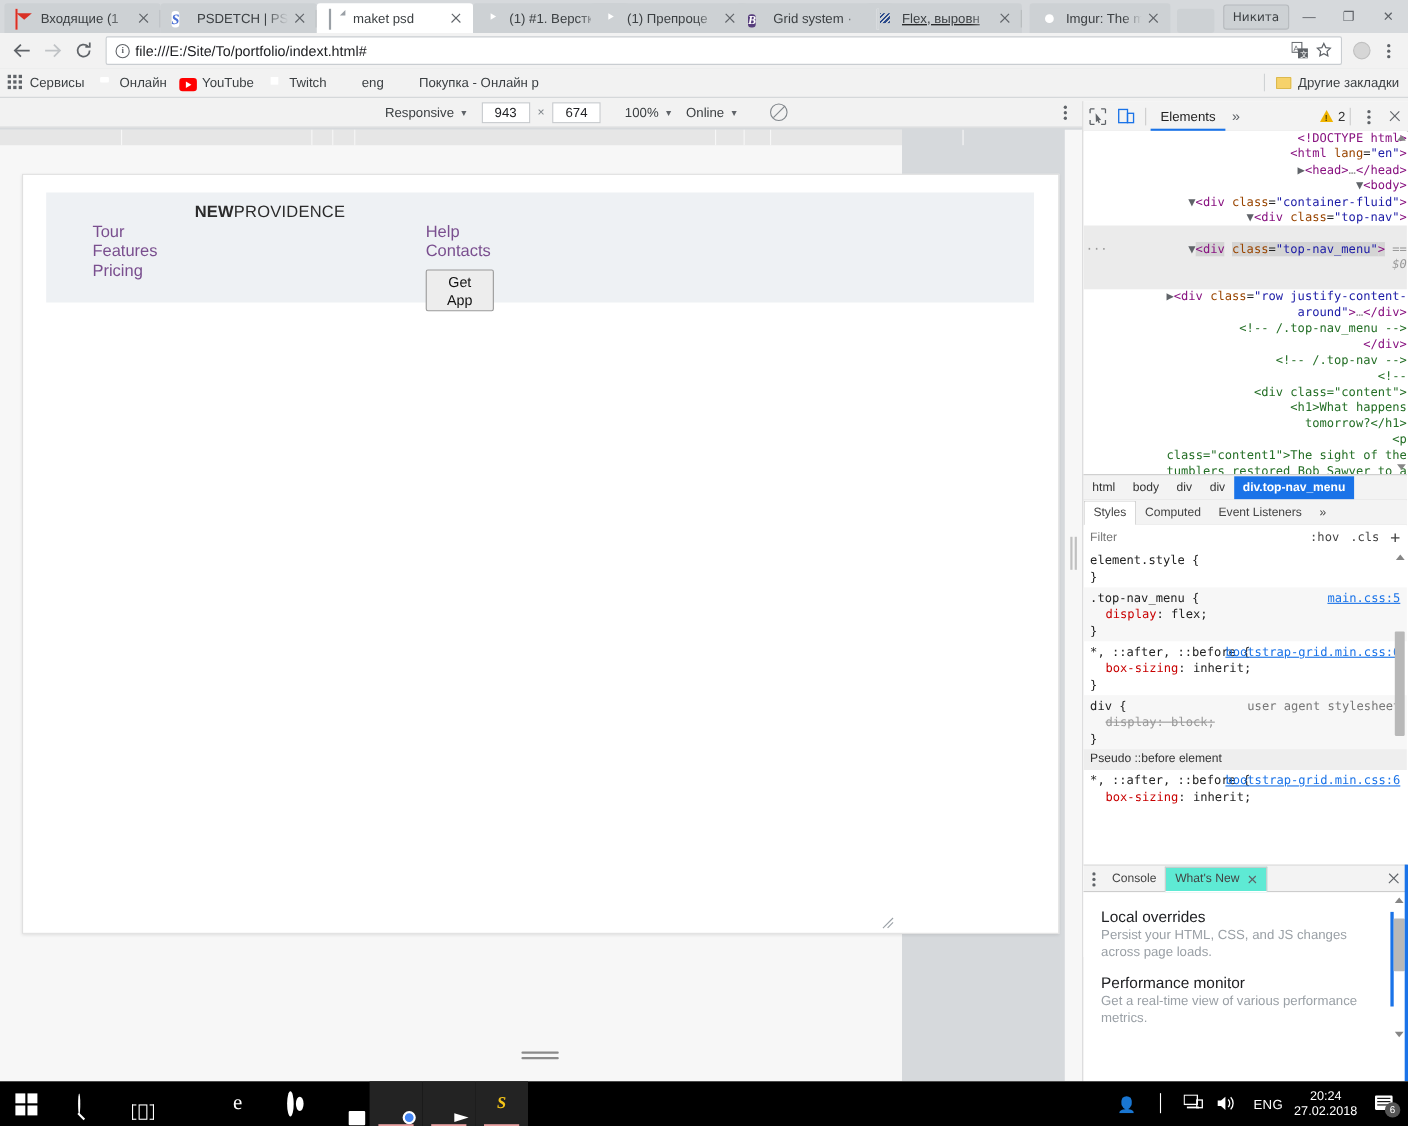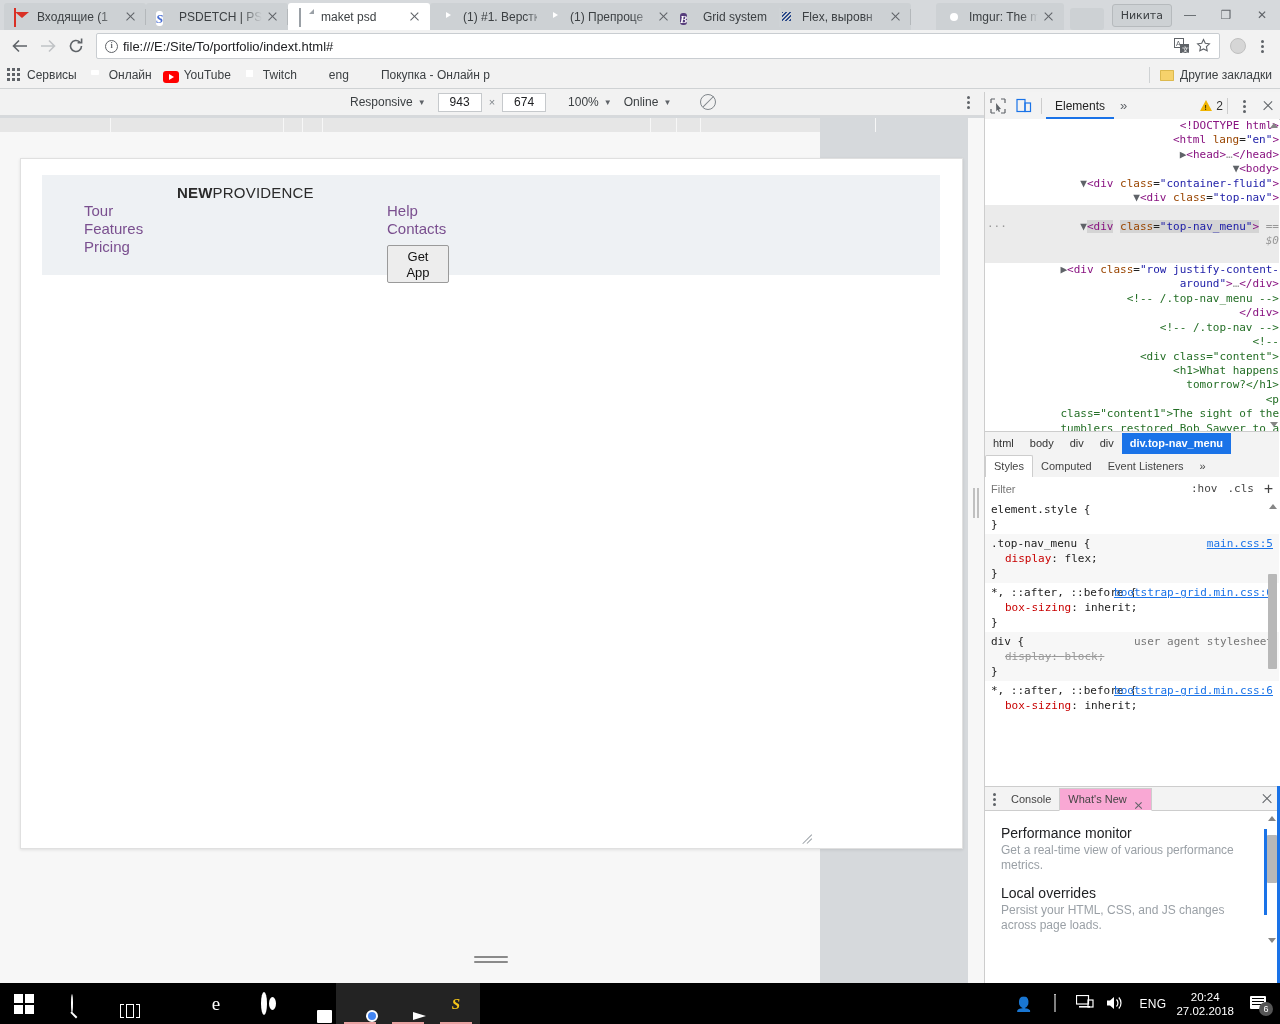--- a/index.html
+++ b/index.html
@@ -241,22 +241,22 @@
   .sp-up{top:2px;border-bottom:5px solid #868686;}
   .sp-dn{bottom:2px;border-top:5px solid #868686;}
 
   
   .drawer{position:absolute;left:0;top:694px;width:294px;height:197px;background:#fff;border-top:1px solid #cdcdcd;}
   .dr-tabs{height:23px;display:flex;align-items:center;background:#f3f3f3;border-bottom:1px solid #cdcdcd;}
   .dr-kebab{width:18px;height:22px;position:relative;}
   .dr-kebab i{position:absolute;left:8px;width:3px;height:3px;border-radius:50%;background:#5f6368;}
   .dr-kebab i:nth-child(1){top:5px;}.dr-kebab i:nth-child(2){top:10px;}.dr-kebab i:nth-child(3){top:15px;}
   .dr-tab{font-size:11px;color:#444;padding:0 8px;line-height:22px;}
-  .dr-tab.sel{background:#f9a8d4;border:1px solid #cdcdcd;border-bottom:1px solid #fff;height:23px;
-     box-sizing:border-box;line-height:21px;margin-bottom:-1px;display:flex;align-items:flex-end;}
+  .dr-tab.sel{background:#5eead4;border:1px solid #cdcdcd;border-bottom:1px solid #fff;height:23px;
+     box-sizing:border-box;line-height:21px;margin-bottom:-1px;display:flex;align-items:center;}
   .dr-x{margin-left:7px;position:relative;width:9px;height:9px;}
   .dr-x:before,.dr-x:after{content:"";position:absolute;left:0;top:4px;width:9px;height:1.3px;background:#5f6368;}
   .dr-x:before{transform:rotate(45deg);}
   .dr-x:after{transform:rotate(-45deg);}
   .dr-close{margin-left:auto;width:24px;height:22px;position:relative;}
   .dr-close:before,.dr-close:after{content:"";position:absolute;left:6px;top:10px;width:12px;height:1.4px;background:#5f6368;}
   .dr-close:before{transform:rotate(45deg);}
   .dr-close:after{transform:rotate(-45deg);}
   .wn-hero{height:35px;background:#1a73e8;color:#fff;display:flex;align-items:center;padding-left:16px;
      font-size:17px;font-family:"Liberation Sans",sans-serif;}
@@ -363,21 +363,21 @@
         <span class="sep"></span>
       </div>
 
       <div class="tab" style="left:670px;width:142px;">
         <span class="fav"><i class="fv-bs">B</i></span>
         <span class="ttl">Grid system ·</span>
         <span class="tclose"></span>
         <span class="sep"></span>
       </div>
 
-      <div class="tab" style="left:769px;width:142px;">
+      <div class="tab" style="left:787px;width:142px;text-decoration:underline;">
         <span class="fav"><i class="fv-flex"></i></span>
         <span class="ttl">Flex, выровн</span>
         <span class="tclose"></span>
         <span class="sep"></span>
       </div>
 
       <div class="tab" style="left:936px;width:128px;">
         <span class="fav"><i class="fv-imgur"></i></span>
         <span class="ttl">Imgur: The m</span>
         <span class="tclose"></span>
@@ -674,20 +674,21 @@
         <div class="sel-txt">}</div>
       </div>
 
       <div class="rule alt">
         <span class="src" style="color:#777;text-decoration:none;">user agent stylesheet</span>
         <div class="sel-txt">div {</div>
         <div><span class="prop strike">display</span><span class="strike">: </span><span class="strike">block</span><span class="strike">;</span></div>
         <div class="sel-txt">}</div>
       </div>
 
+      <div class="pseudo-hdr">Pseudo ::before element</div>
 
       <div class="rule">
         <span class="src">bootstrap-grid.min.css:6</span>
         <div class="sel-txt">*, ::after, ::before {</div>
         <div><span class="prop">box-sizing</span><span class="val">: </span><span class="val">inherit</span><span class="val">;</span></div>
       </div>
 
       <div class="sp-scroll">
         <span class="sp-up"></span>
         <span class="sp-thumb"></span>
@@ -706,26 +707,26 @@
         <span class="dr-tab sel">
           <span>What's New</span>
           <span class="dr-x"></span>
         </span>
         <span class="dr-close"></span>
       </div>
 
 
       <div class="wn-body">
         <div class="wn-item">
+          <div class="wn-t">Local overrides</div>
+          <div class="wn-d">Persist your HTML, CSS, and JS changes across page loads.</div>
+        </div>
+        <div class="wn-item">
           <div class="wn-t">Performance monitor</div>
           <div class="wn-d">Get a real-time view of various performance metrics.</div>
-        </div>
-        <div class="wn-item">
-          <div class="wn-t">Local overrides</div>
-          <div class="wn-d">Persist your HTML, CSS, and JS changes across page loads.</div>
         </div>
         <span class="wn-accent"></span>
         <span class="wn-scroll">
           <span class="wn-up"></span>
           <span class="wn-thumb"></span>
           <span class="wn-dn"></span>
         </span>
       </div>
     </div>
     <div class="dt-edge"></div>

